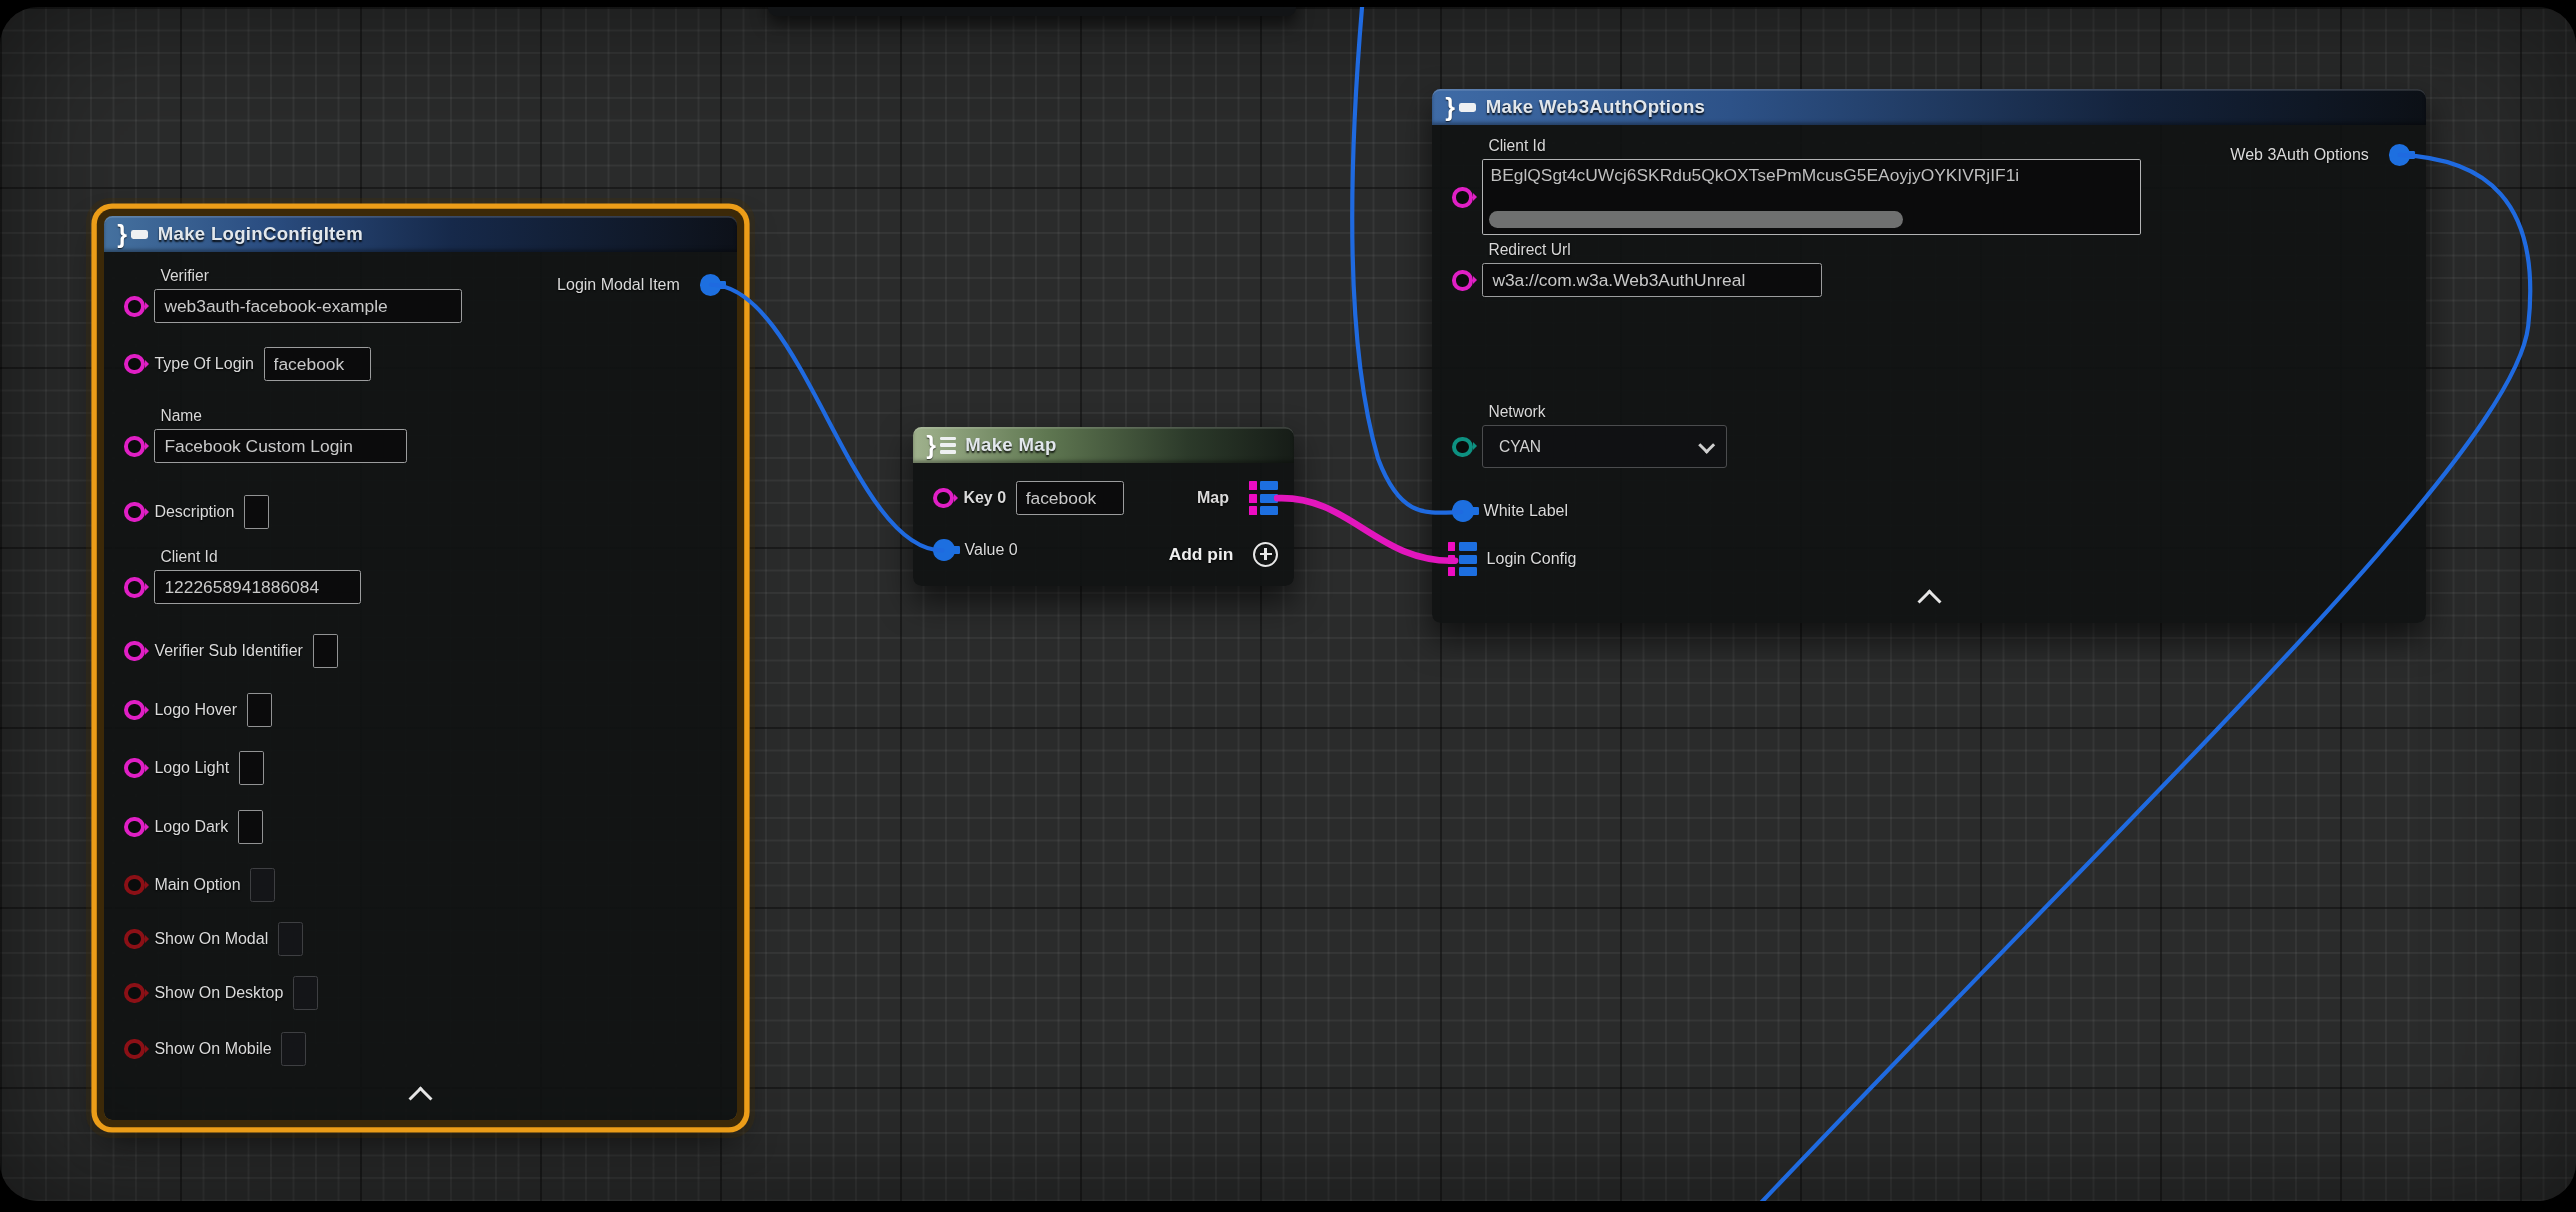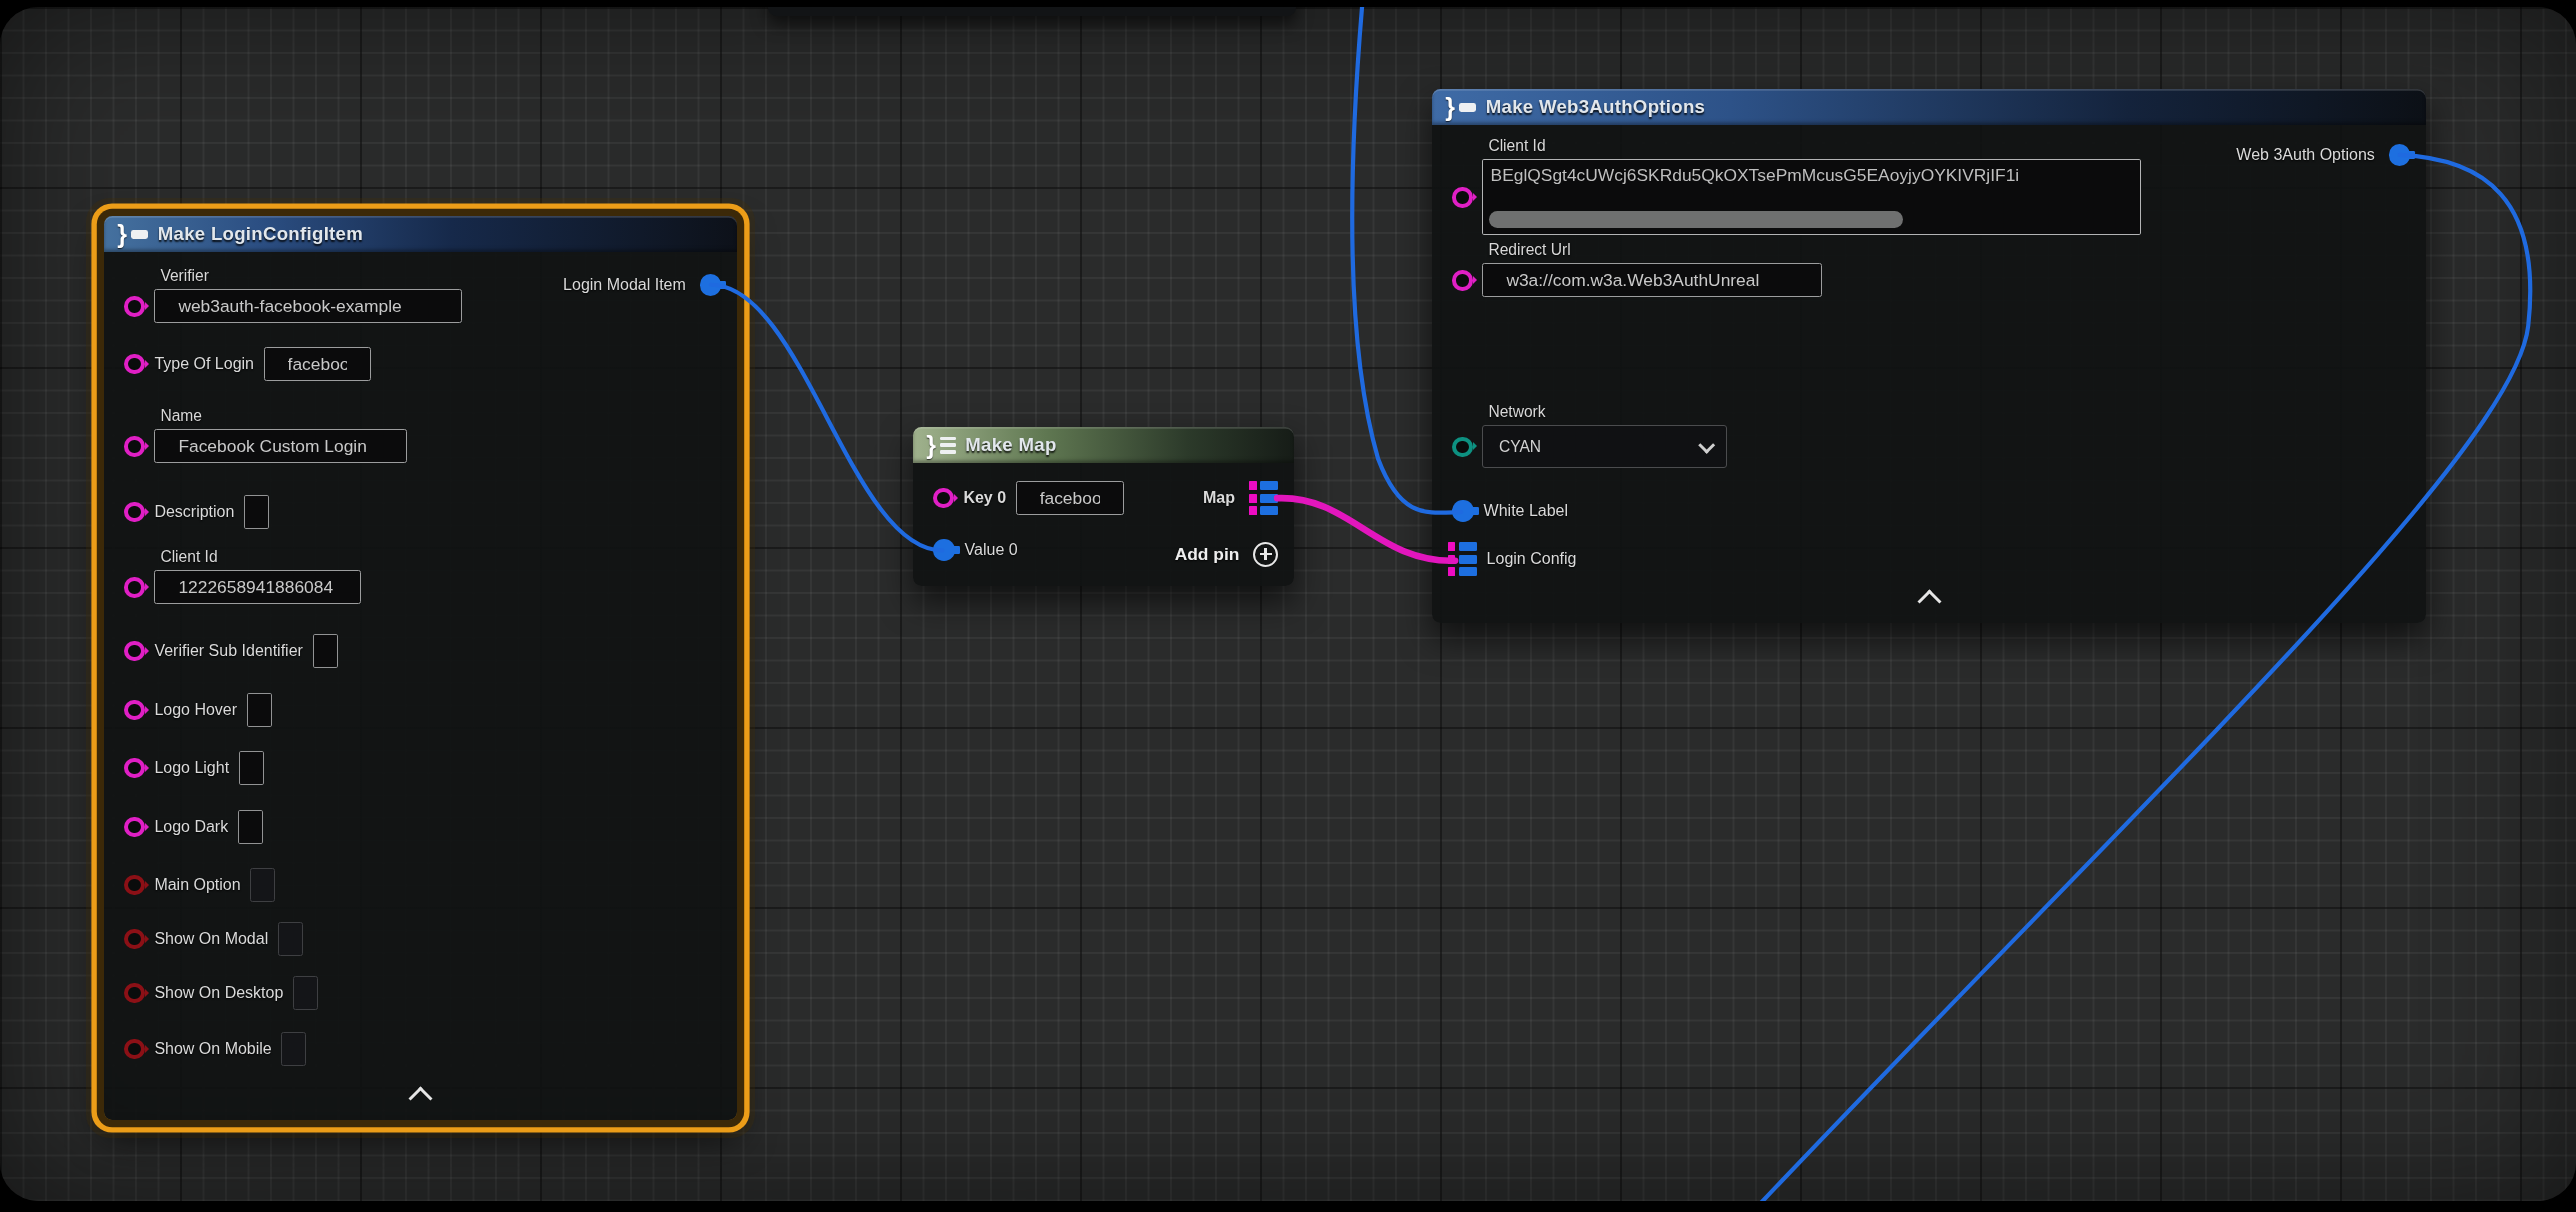--- a/index.html
+++ b/index.html
@@ -60,28 +60,28 @@
   }
   .sicon { display:flex; align-items:center; gap:4.2px; }
   .sicon .brace { color:#fff; font-size:25px; font-weight:bold; line-height:24px; text-shadow:0 1.2px 1.2px rgba(0,0,0,.7); }
   .sicon .pill  { width:17px; height:9px; background:#eef0f2; border-radius:2.4px; }
   .sicon .bars  { display:flex; flex-direction:column; gap:3px; }
   .sicon .bars i { display:block; width:15.6px; height:3.6px; background:#eef0f2; border-radius:1.2px; }
 
   
   .row, .grp { position:absolute; left:20.4px; }
   .row { display:flex; align-items:center; gap:9.6px; height:36px; }
-  .orow { position:absolute; right:15.6px; display:flex; align-items:center; gap:14px; height:36px; }
+  .orow { position:absolute; right:15.6px; display:flex; align-items:center; gap:20px; height:36px; }
   .plabel { font-size:16px; color:#dadada; text-shadow:0 1.2px 1.8px rgba(0,0,0,.9); white-space:nowrap; }
   .grp .flabel { margin-left:36px; font-size:15.6px; color:#d8d8d8; text-shadow:0 1.2px 1.8px rgba(0,0,0,.9); margin-bottom:4.2px; }
   .grp .frow { display:flex; align-items:center; gap:9.6px; }
 
   .tbox {
     height:34px; background:#0b0b0c; border:1.2px solid #9c9d9e; border-radius:2.4px;
-    color:#c9c9c9; font-size:17.4px; padding:0 23px; font-family:"Liberation Sans",sans-serif;
+    color:#c9c9c9; font-size:17.4px; padding:0 9px; font-family:"Liberation Sans",sans-serif;
     outline:none;
   }
   .ebox { width:25px; height:34px; background:#0b0b0c; border:1.2px solid #929394; border-radius:1.8px; }
   .cbox { width:25px; height:34px; background:#141518; border:1.8px solid #3e3f42; border-radius:2.4px; }
 
   .bigbox {
     position:relative; width:659px; height:76px; background:#0b0b0c;
     border:1.2px solid #b3b4b5; border-radius:1.8px; padding:4.8px 7.2px; overflow:hidden;
   }
   .bigbox .txt { font-size:17.4px; color:#bfbfbf; white-space:nowrap; }

